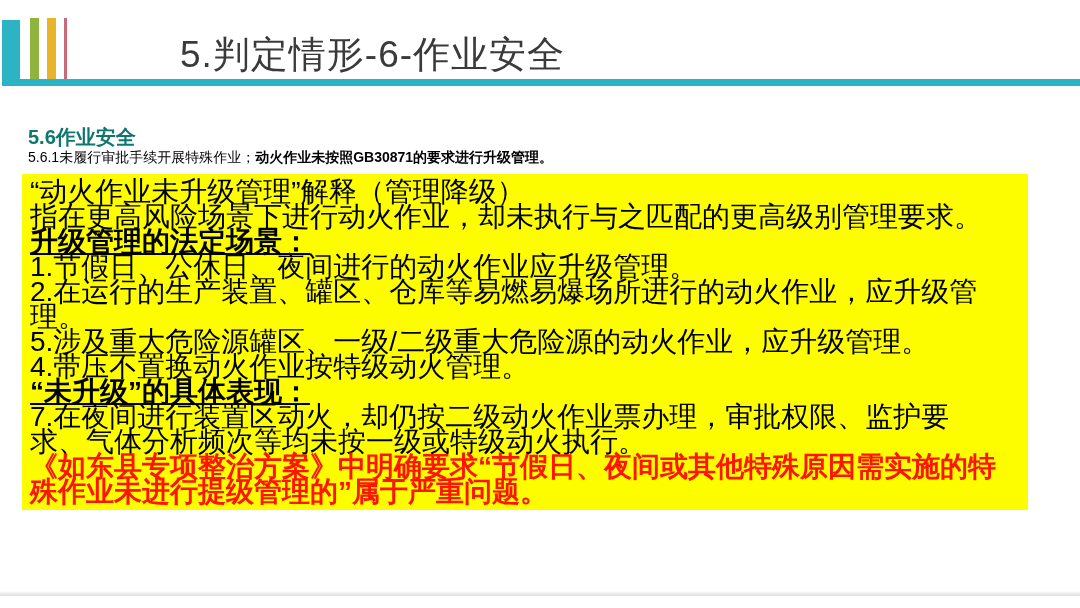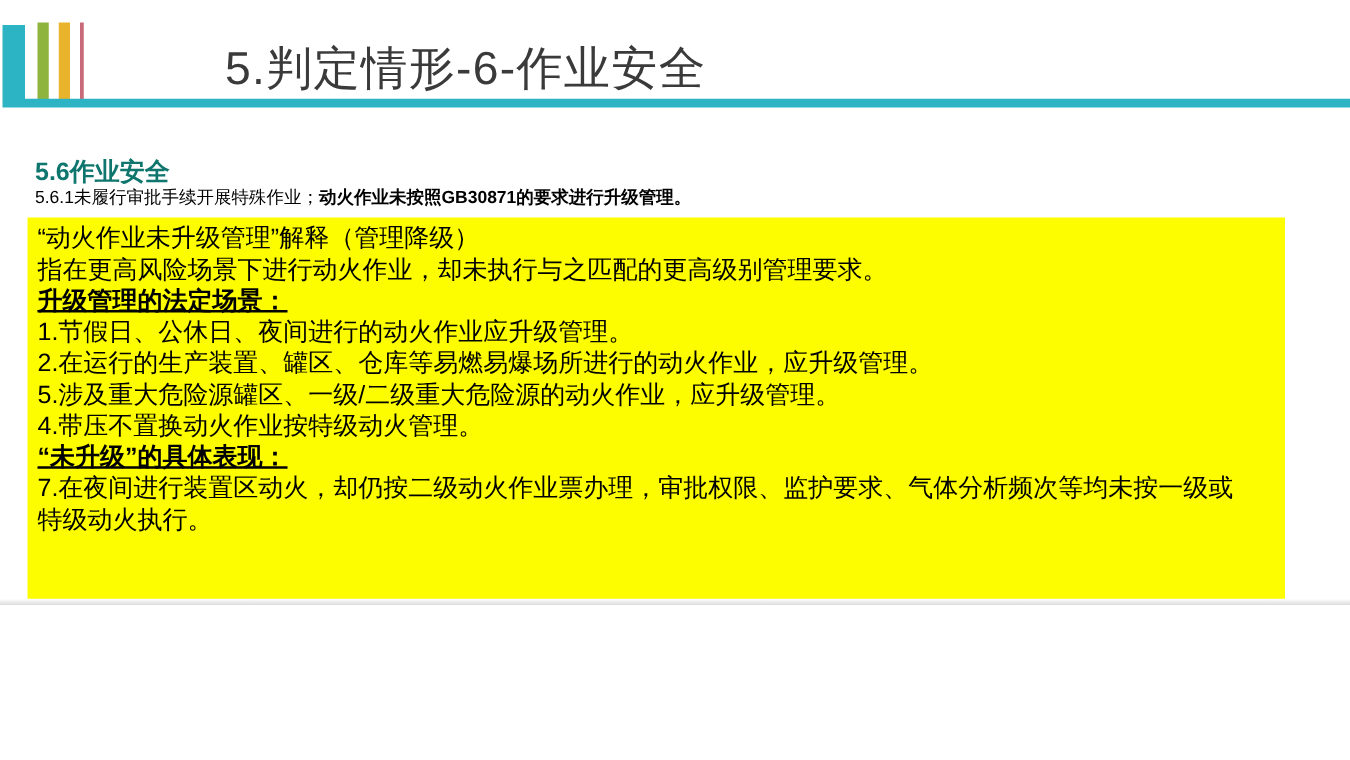--- a/index.html
+++ b/index.html
@@ -1,19 +1,19 @@
 <!DOCTYPE html>
 <html style="--teal: #2cb4c4; --green: #8fb43e; --orange: #e9b32c; --pink: #c96a78; --box: #fdfd00; --red: #fe1500;"><head>
 <meta charset="utf-8">
 <style>
   html, body { margin: 0; padding: 0; background: #ffffff; }
   .slide {
     position: relative;
     width: 1080px;
-    height: 484px;
+    height: 596px;
     background: #ffffff;
     overflow: hidden;
     font-family: "Liberation Sans", "DejaVu Sans", sans-serif;
     color: #000;
   }
   
   .accent { position: absolute; }
   .accent.teal-block { left: 2px;  top: 20px; width: 18px; height: 66px; background: var(--teal, #2cb4c4); }
   .accent.green-bar  { left: 30px; top: 18px; width: 9px;  height: 63px; background: var(--green, #8fb43e); }
   .accent.yellow-bar { left: 47px; top: 18px; width: 9px;  height: 63px; background: var(--orange, #e9b32c); }
@@ -60,21 +60,21 @@
   
   .highlight-box {
     position: absolute;
     left: 22px;
     top: 174px;
     width: 1006px;
     min-height: 329px;
     box-sizing: border-box;
     padding: 5px 24px 6px 8px;
     background: var(--box, #fdfd00);
-    font-size: 20px;
+    font-size: 28px;
     line-height: 25px;
   }
   .highlight-box p { margin: 0; }
   .highlight-box p.bold { font-weight: bold; text-decoration: underline; }
   .highlight-box p.red  { font-weight: bold; color: var(--red, #fe1500); }
   
   .bottom-edge {
     position: absolute;
     left: 0; right: 0; bottom: 0;
     height: 5px;
@@ -101,16 +101,17 @@
   <div class="highlight-box">
     <p class="normal">“动火作业未升级管理”解释（管理降级）</p>
     <p class="normal">指在更高风险场景下进行动火作业，却未执行与之匹配的更高级别管理要求。</p>
     <p class="bold">升级管理的法定场景：</p>
     <p class="normal">1.节假日、公休日、夜间进行的动火作业应升级管理。</p>
     <p class="normal">2.在运行的生产装置、罐区、仓库等易燃易爆场所进行的动火作业，应升级管理。</p>
     <p class="normal">5.涉及重大危险源罐区、一级/二级重大危险源的动火作业，应升级管理。</p>
     <p class="normal">4.带压不置换动火作业按特级动火管理。</p>
     <p class="bold">“未升级”的具体表现：</p>
     <p class="normal">7.在夜间进行装置区动火，却仍按二级动火作业票办理，审批权限、监护要求、气体分析频次等均未按一级或特级动火执行。</p>
+    <p class="red">《如东县专项整治方案》中明确要求“节假日、夜间或其他特殊原因需实施的特殊作业未进行提级管理的”属于严重问题。</p>
   </div>
 
   <div class="bottom-edge"></div>
 </div>
 
 </body></html>

